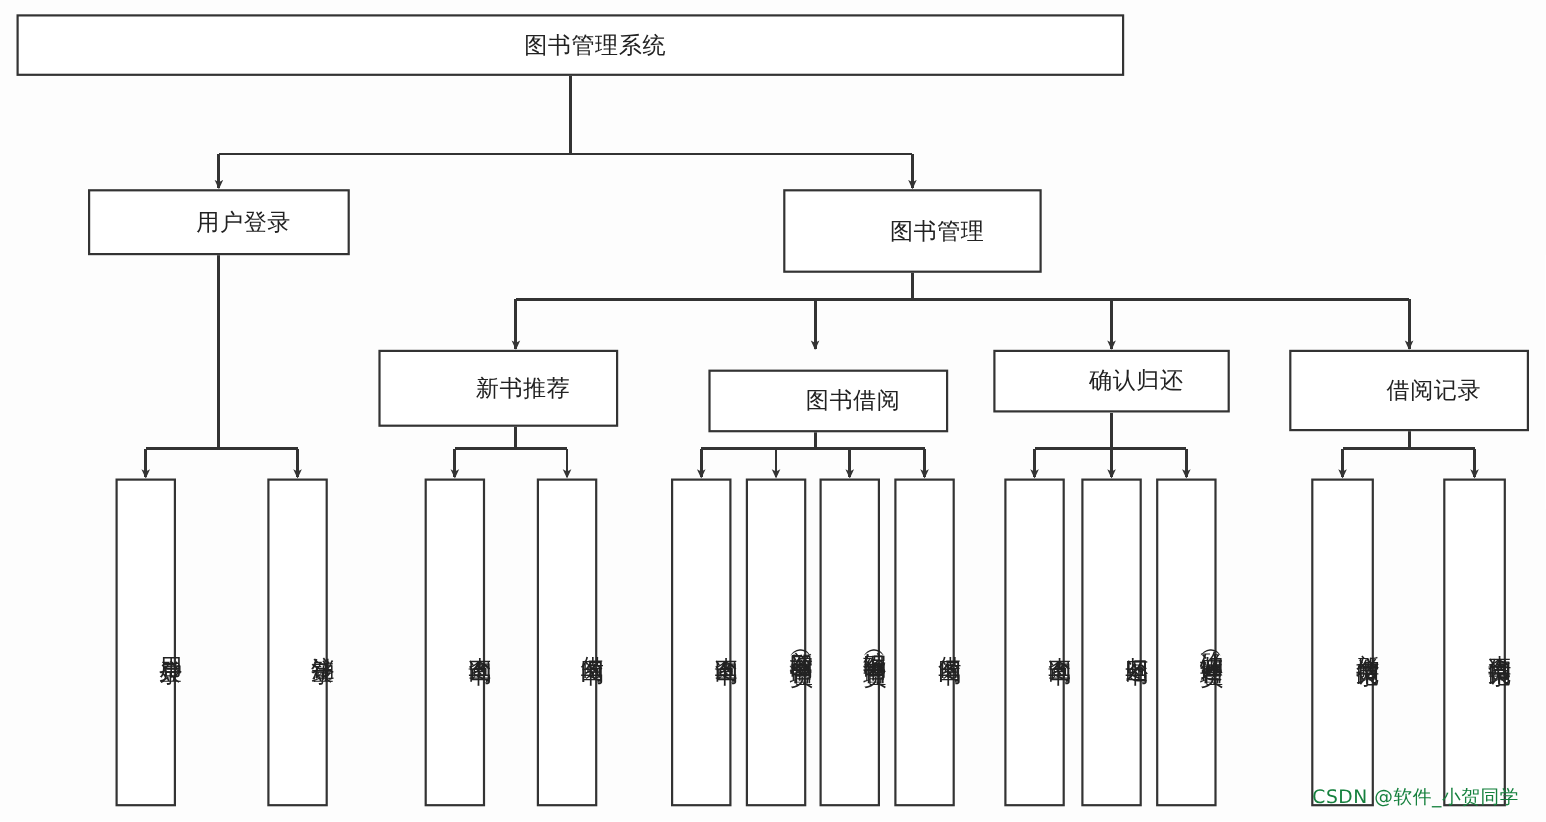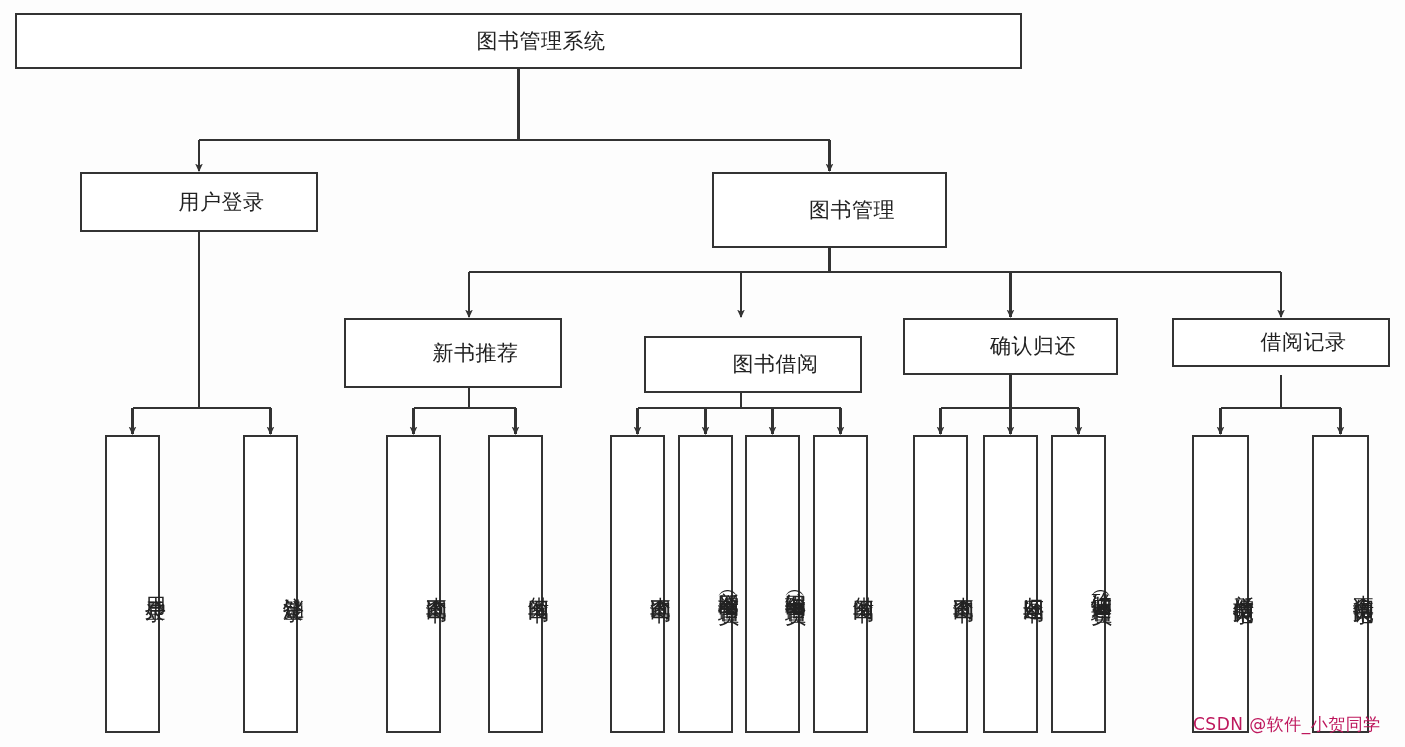--- a/index.html
+++ b/index.html
@@ -56,21 +56,21 @@
   }
   .node-label {
     display: block;
     white-space: pre-wrap;
   }
   .watermark {
     position: absolute;
     left: 1193px;
     top: 713px;
     font-size: 17px;
-    color: #be185d;
+    color: #15803d;
     letter-spacing: 0.5px;
     white-space: nowrap;
     z-index: 5;
     font-family: "DejaVu Sans", "Liberation Sans", sans-serif;
   }
 </style>
 </head>
 <body>
 
 <div id="diagram-root">
@@ -130,21 +130,21 @@
       </div>
       <div class="node horizontal" style="left: 344px; top: 318px; width: 218px; height: 70px;">
         <span class="node-label">新书推荐</span>
       </div>
       <div class="node horizontal" style="left: 632px; top: 336px; width: 218px; height: 57px; margin-left: 12px;">
         <span class="node-label">图书借阅</span>
       </div>
       <div class="node horizontal" style="left: 903px; top: 318px; width: 215px; height: 57px;">
         <span class="node-label">确认归还</span>
       </div>
-      <div class="node horizontal" style="left: 1172px; top: 318px; width: 218px; height: 49px;">
+      <div class="node horizontal" style="left: 1172px; top: 318px; width: 218px; height: 74px;">
         <span class="node-label">借阅记录</span>
       </div>
       <div class="node vertical" style="left: 105px; top: 435px; width: 55px; height: 298px;">
         <span class="node-label">用户登录</span>
       </div>
       <div class="node vertical" style="left: 243px; top: 435px; width: 55px; height: 298px;">
         <span class="node-label">注销登录</span>
       </div>
       <div class="node vertical" style="left: 386px; top: 435px; width: 55px; height: 298px;">
         <span class="node-label">查询图书</span>

